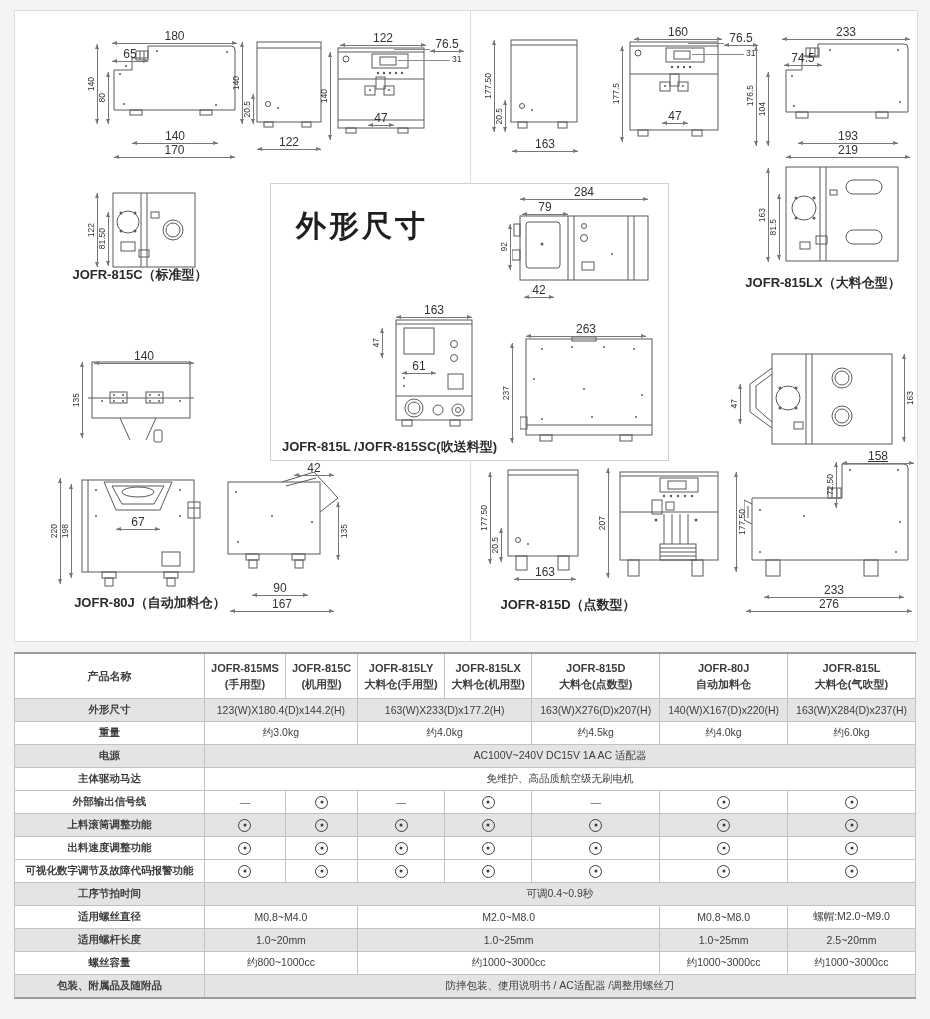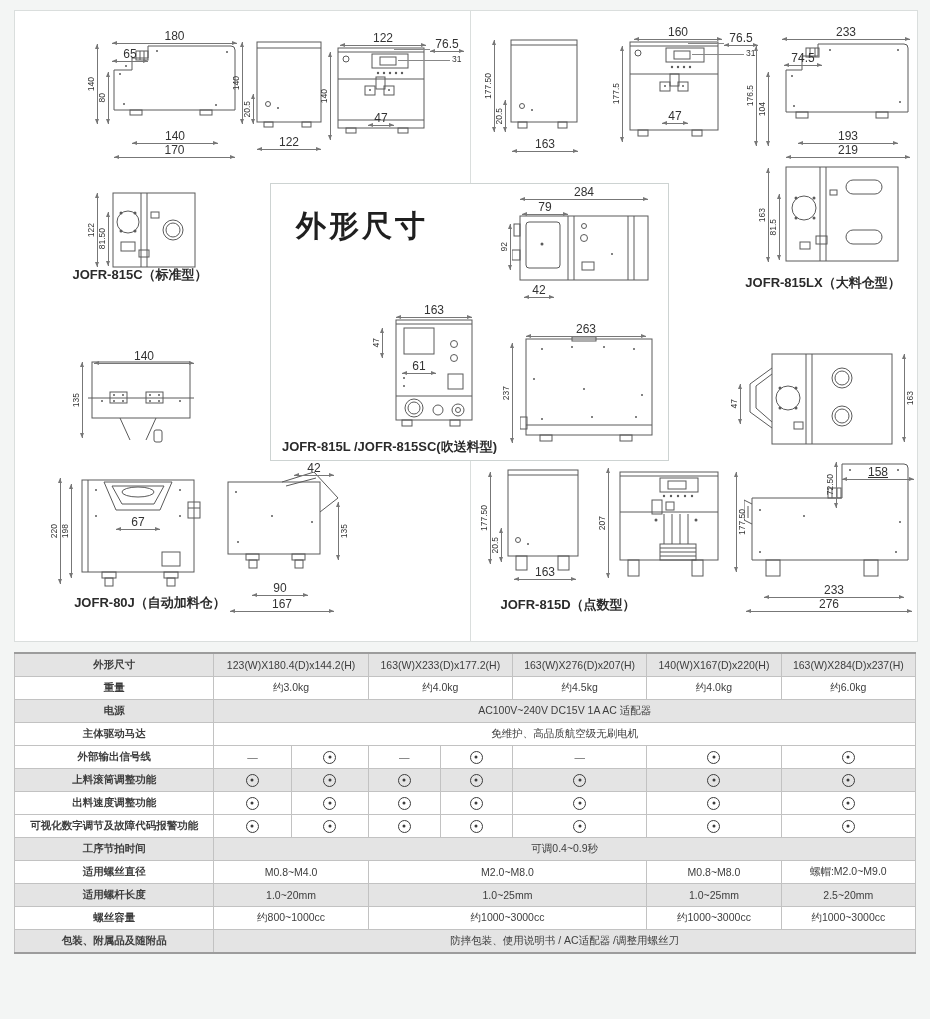--- a/index.html
+++ b/index.html
@@ -533,21 +533,21 @@
           <rect x="76" y="94" width="11" height="16"></rect>
       </svg>
     </div>
     <div class="dv r" style="left:140px;top:12px;height:100px;">
         <span class="vt">177.50</span>
         <i class="ln"></i>
       </div>
   </div>
 
   <div class="wrap" style="left:738px;top:448px;width:180px;height:166px;">
-    <div class="dm" style="left:104px;top:18px;width:72px;text-decoration:underline;">
+    <div class="dm" style="left:104px;top:2px;width:72px;text-decoration:underline;">
         <span>158</span>
         <i class="ln"></i>
       </div>
     <div class="mv" style="left:6px;top:12px;">
       <svg width="170" height="120" viewBox="0 0 170 120">
         <path d="M8 38 H98 V4 H160 Q164 4 164 8 V100 H8 Z"></path>
         <rect x="84" y="28" width="13" height="10"></rect>
           <line x1="88" y1="28" x2="88" y2="38"></line>
           <line x1="93" y1="28" x2="93" y2="38"></line>
         <path d="M8 44 L0 40 V60 L8 64"></path>
@@ -675,20 +675,30 @@
           <circle class="f" cx="116" cy="80" r="1"></circle>
         <rect x="20" y="98" width="12" height="6"></rect>
           <rect x="100" y="98" width="12" height="6"></rect>
       </svg>
     </div>
   </div>
   <div class="dlabel" style="left:282px;top:438px;width:220px;text-align:left;">JOFR-815L /JOFR-815SC(吹送料型)</div>
 
   <table id="spec-table">
       <tbody>
+        <tr class="hd">
+          <th class="lab">产品名称</th>
+          <th>JOFR-815MS<br>(手用型)</th>
+          <th>JOFR-815C<br>(机用型)</th>
+          <th>JOFR-815LY<br>大料仓(手用型)</th>
+          <th>JOFR-815LX<br>大料仓(机用型)</th>
+          <th>JOFR-815D<br>大料仓(点数型)</th>
+          <th>JOFR-80J<br>自动加料仓</th>
+          <th>JOFR-815L<br>大料仓(气吹型)</th>
+        </tr>
         <tr class="sh">
           <th class="lab">外形尺寸</th>
           <td colspan="2">123(W)X180.4(D)x144.2(H)</td>
           <td colspan="2">163(W)X233(D)x177.2(H)</td>
           <td colspan="1">163(W)X276(D)x207(H)</td>
           <td colspan="1">140(W)X167(D)x220(H)</td>
           <td colspan="1">163(W)X284(D)x237(H)</td>
         </tr>
         <tr class="">
           <th class="lab">重量</th>

